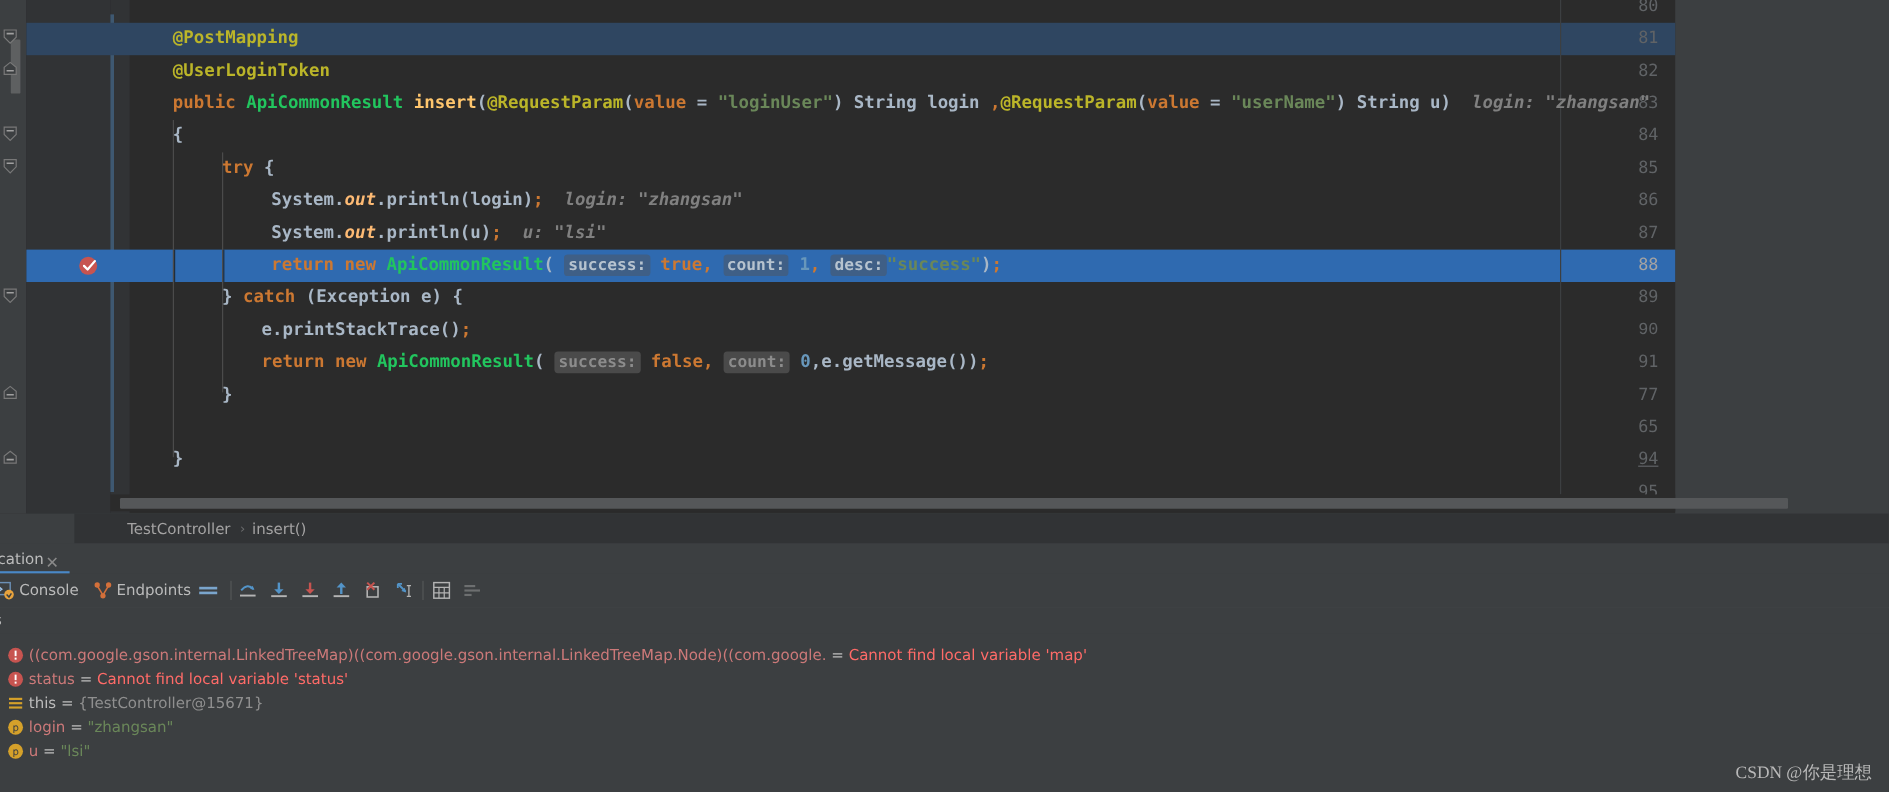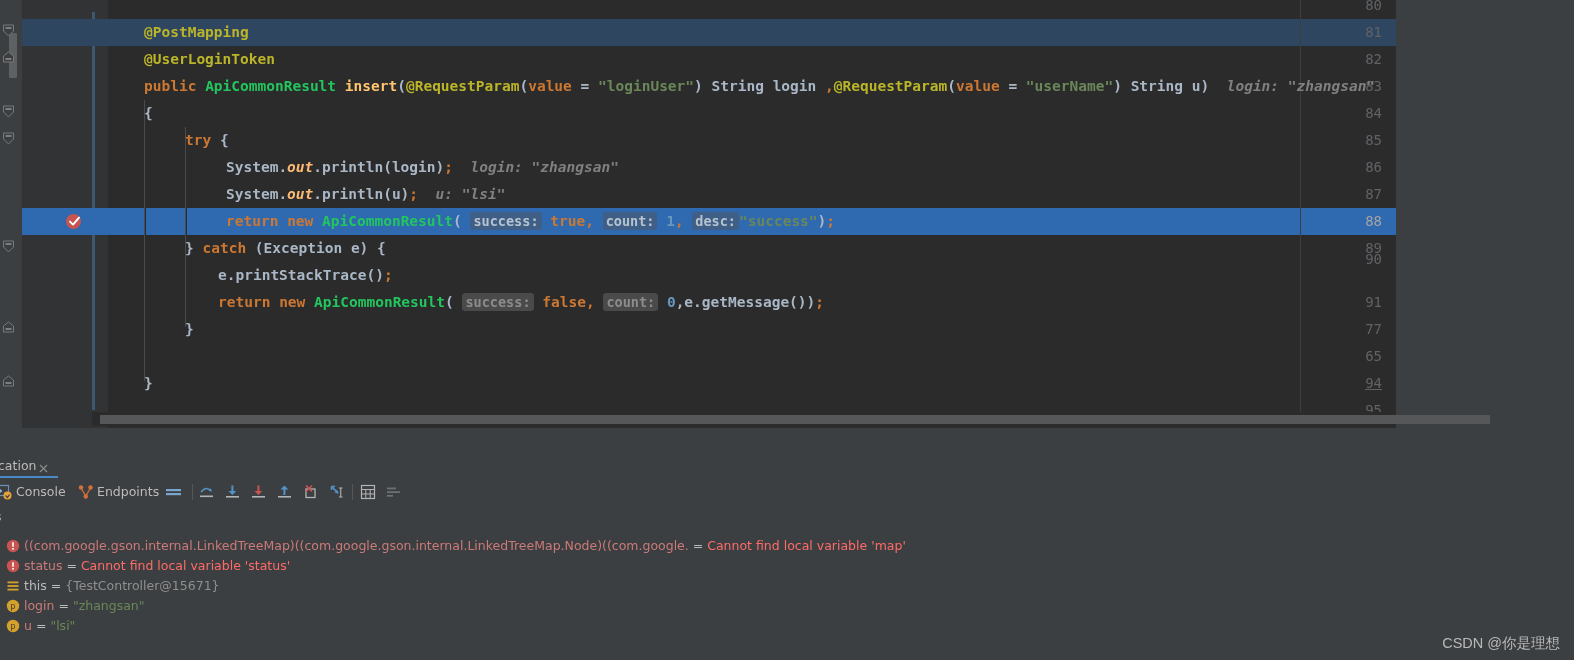--- a/index.html
+++ b/index.html
@@ -192,21 +192,21 @@
   .v-name { color: #bbbbbb; }
   .v-eq { color: #bbbbbb; }
   .v-err { color: #ff6b68; }
   .v-obj { color: #8f8f8f; }
   .v-str { color: #6a8759; }
 
   
   .watermark {
     position: absolute; right: 14px; bottom: 7px;
     font-size: 14.5px; color: #b9b9b9;
-    font-family: Liberation Sans, sans-serif;
+    font-family: Liberation Serif, serif;
   }
 </style>
 </head>
 <body>
 
 <div id="app">
 
   <div class="editor">
 
     <div class="left-rail">
@@ -225,21 +225,21 @@
     <div class="lnum" style="top:-8px;">80</div>
     <div class="lnum" style="top:19px;">81</div>
     <div class="lnum" style="top:46px;">82</div>
     <div class="lnum" style="top:73px;">83</div>
     <div class="lnum" style="top:100px;">84</div>
     <div class="lnum" style="top:127px;">85</div>
     <div class="lnum" style="top:154px;">86</div>
     <div class="lnum" style="top:181px;">87</div>
     <div class="lnum cur" style="top:208px;">88</div>
     <div class="lnum" style="top:235px;">89</div>
-    <div class="lnum" style="top:246px;">90</div>
+    <div class="lnum" style="top:262px;font-family:Liberation Mono, monospace;">90</div>
     <div class="lnum" style="top:289px;">91</div>
     <div class="lnum" style="top:316px;">77</div>
     <div class="lnum" style="top:343px;">65</div>
     <div class="lnum" style="top:370px;text-decoration:underline;">94</div>
     <div class="lnum" style="top:397px;">95</div>
 
     <div class="bp" style="top:214px;">
       <svg width="11" height="11" viewBox="0 0 11 11" aria-hidden="true">
         <path d="M1 5.6 L4 8.6 L10 1.6" stroke="#ffffff" stroke-width="1.9" fill="none" stroke-linecap="round" stroke-linejoin="round"></path>
       </svg>
@@ -327,20 +327,26 @@
       <div class="codeline" style="top:370px; left:36px;"><span class="t-plain">}</span></div>
 
       <div class="codeline" style="top:397px; left:36px;"></div>
 
     </div>
 
     <div class="h-scroll-track"></div>
     <div class="h-scroll-thumb"></div>
   </div>
 
+  <div class="breadcrumb-bar">
+    <div class="breadcrumb-strip"></div>
+    <div class="bc" style="left:106px;">TestController</div>
+    <div class="bc bc-sep" style="left:200px;">›</div>
+    <div class="bc" style="left:210px;">insert()</div>
+  </div>
 
   <div class="bottom">
 
     <div class="tabrow">
       <div class="tab-label" style="left:-2px;">cation</div>
       <div class="tab-close" style="left:38px;">
         <svg width="11" height="11" viewBox="0 0 11 11">
           <line x1="2" y1="2" x2="9" y2="9" stroke="#8a8a8a" stroke-width="1.3"></line>
           <line x1="9" y1="2" x2="2" y2="9" stroke="#8a8a8a" stroke-width="1.3"></line>
         </svg>

